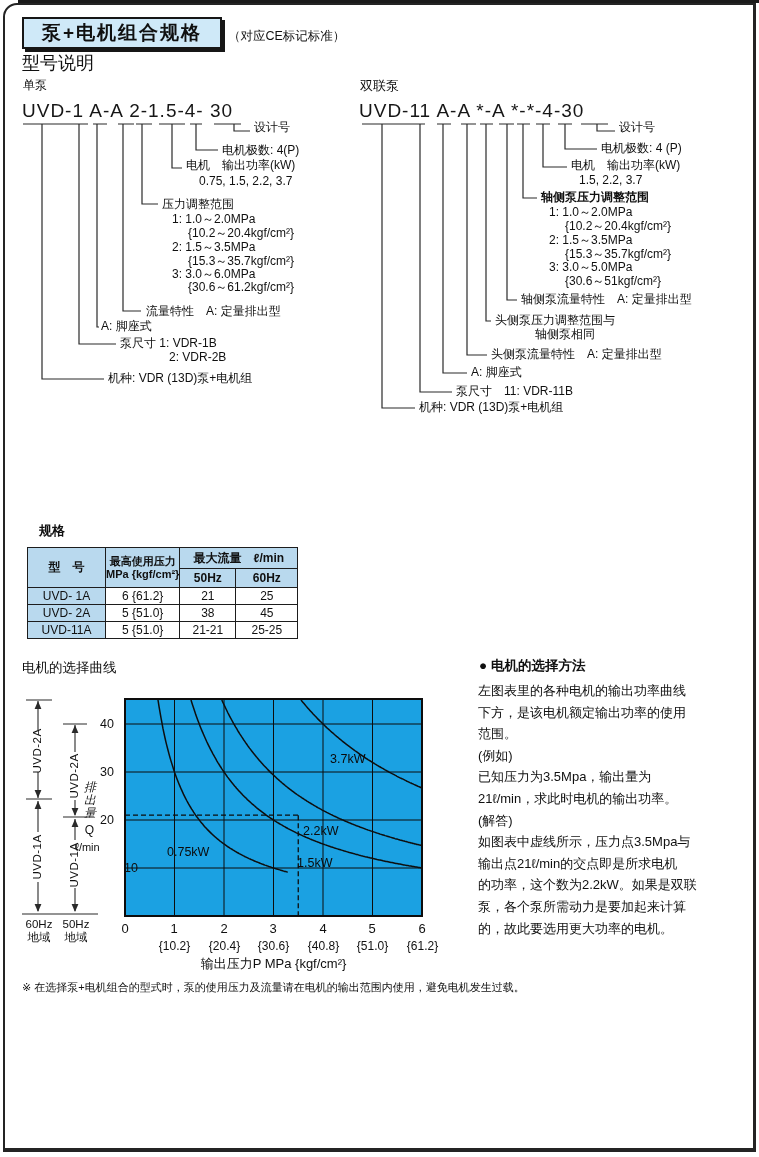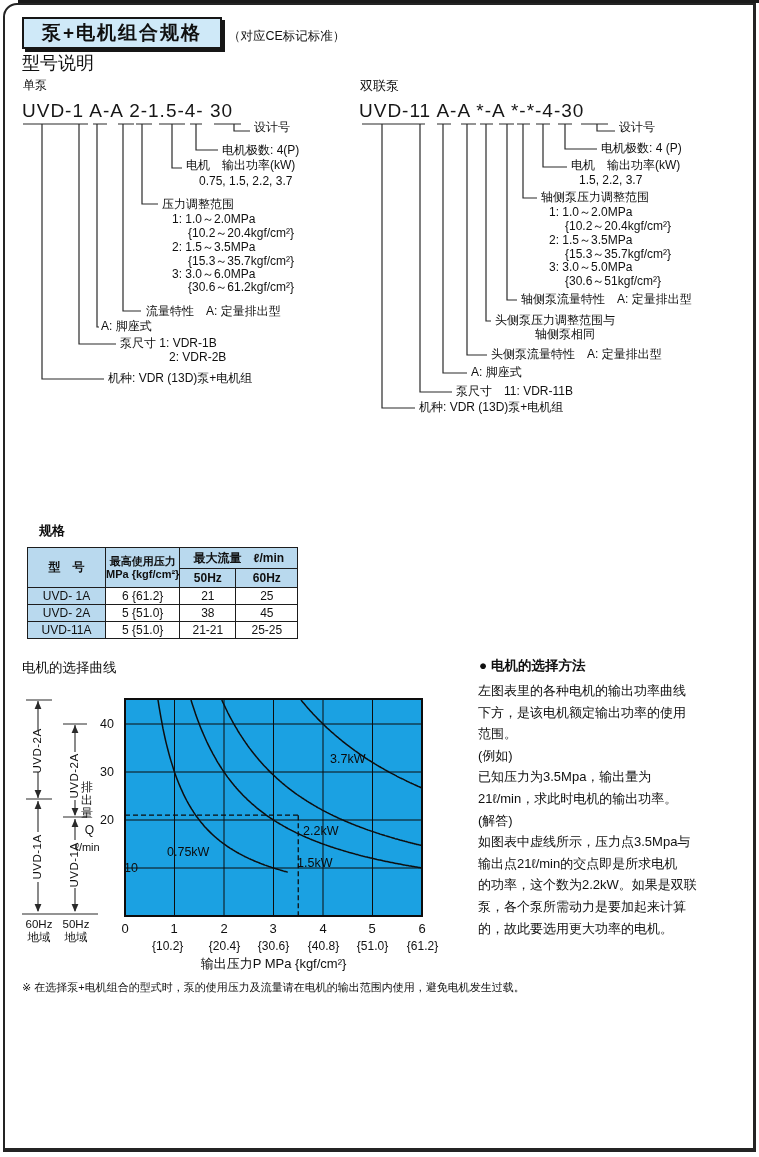--- a/index.html
+++ b/index.html
@@ -5,21 +5,21 @@
   html,body{margin:0;padding:0;background:#fff;}
   body{position:relative;width:759px;height:1157px;font-family:"Liberation Sans","DejaVu Sans",sans-serif;color:#101010;overflow:hidden;}
   .frame{position:absolute;left:3px;top:3px;width:748px;height:1143px;border:2px solid #242424;border-bottom-width:4px;border-right-width:3px;border-radius:14px 0 0 0;background:#fff;}
   .topstrip{position:absolute;left:18px;top:0;right:0;height:3px;background:#1a1a1a;}
   .t{position:absolute;font-size:12px;line-height:1.15;color:#101010;white-space:nowrap;}
   .b{font-weight:bold;}
   .code{font-size:19px;letter-spacing:1px;font-weight:500;color:#161616;}
   .titlebox{position:absolute;left:22px;top:17px;width:196px;height:28px;background:#cfe9f8;border:2px solid #161616;box-shadow:3px 3px 0 0 #161616;display:flex;align-items:center;justify-content:center;font-size:19px;font-weight:bold;letter-spacing:2px;}
   .prelines{white-space:pre-line;}
   .rot{position:absolute;transform:translate(-50%,-50%) rotate(-90deg);font-size:11.5px;white-space:nowrap;letter-spacing:0.5px;}
-  .vstack{position:absolute;width:15px;word-break:break-all;white-space:normal;line-height:13px;font-size:12px;text-align:left;}
+  .vstack{position:absolute;width:15px;word-break:break-all;white-space:normal;line-height:13px;font-size:12px;text-align:right;font-style:italic;}
   svg.linework{position:absolute;left:0;top:0;z-index:0;}
   .t,.titlebox,table.spec{z-index:2;}
   table.spec{position:absolute;left:27px;top:547px;border-collapse:collapse;table-layout:fixed;font-size:12px;}
   table.spec td,table.spec th{border:1.4px solid #1d1d1d;text-align:center;vertical-align:middle;padding:0;white-space:pre;font-weight:500;}
   table.spec .hd{background:#b9d9ee;font-weight:600;}
   table.spec .mod{background:#b9d9ee;}
   .chart-label{position:absolute;font-size:12.5px;color:#0b0b0b;white-space:nowrap;}
 </style>
 </head>
 <body>
@@ -109,21 +109,21 @@
 <div class="t" style="left:120px;top:337px;">泵尺寸 1: VDR-1B</div>
 <div class="t" style="left:169px;top:351px;">2: VDR-2B</div>
 <div class="t" style="left:108px;top:372px;">机种: VDR (13D)泵+电机组</div>
 
 <div class="t" style="left:360px;top:79px;font-size:13px;">双联泵</div>
 <div class="t code" style="left:359px;top:100px;">UVD-11 A-A *-A *-*-4-30</div>
 <div class="t" style="left:619px;top:121px;">设计号</div>
 <div class="t" style="left:601px;top:142px;">电机极数: 4 (P)</div>
 <div class="t" style="left:571px;top:159px;">电机　输出功率(kW)</div>
 <div class="t" style="left:579px;top:174px;">1.5, 2.2, 3.7</div>
-<div class="t" style="left:541px;top:191px;">轴侧泵压力调整范围</div>
+<div class="t" style="left:541px;top:191px;font-weight:bold;">轴侧泵压力调整范围</div>
 <div class="t" style="left:549px;top:206px;">1: 1.0～2.0MPa</div>
 <div class="t" style="left:565px;top:220px;">{10.2～20.4kgf/cm²}</div>
 <div class="t" style="left:549px;top:234px;">2: 1.5～3.5MPa</div>
 <div class="t" style="left:565px;top:248px;">{15.3～35.7kgf/cm²}</div>
 <div class="t" style="left:549px;top:261px;">3: 3.0～5.0MPa</div>
 <div class="t" style="left:565px;top:275px;">{30.6～51kgf/cm²}</div>
 <div class="t" style="left:521px;top:293px;">轴侧泵流量特性　A: 定量排出型</div>
 <div class="t" style="left:495px;top:314px;">头侧泵压力调整范围与</div>
 <div class="t" style="left:535px;top:328px;">轴侧泵相同</div>
 <div class="t" style="left:491px;top:348px;">头侧泵流量特性　A: 定量排出型</div>
@@ -179,21 +179,21 @@
 <div class="vstack" style="left:81px;top:781px;">排出量</div>
 <div class="t" style="left:82px;top:824px;width:15px;text-align:center;">Q</div>
 <div class="t" style="left:72px;top:841px;width:31px;text-align:center;font-size:11px;">ℓ/min</div>
 <div class="t" style="left:115px;top:922px;width:20px;text-align:center;font-size:13px;">0</div>
 <div class="t" style="left:164px;top:922px;width:20px;text-align:center;font-size:13px;">1</div>
 <div class="t" style="left:214px;top:922px;width:20px;text-align:center;font-size:13px;">2</div>
 <div class="t" style="left:263px;top:922px;width:20px;text-align:center;font-size:13px;">3</div>
 <div class="t" style="left:313px;top:922px;width:20px;text-align:center;font-size:13px;">4</div>
 <div class="t" style="left:362px;top:922px;width:20px;text-align:center;font-size:13px;">5</div>
 <div class="t" style="left:412px;top:922px;width:20px;text-align:center;font-size:13px;">6</div>
-<div class="t" style="left:152px;top:940px;width:45px;text-align:left;">{10.2}</div>
+<div class="t" style="left:152px;top:940px;width:45px;text-align:center;">{10.2}</div>
 <div class="t" style="left:202px;top:940px;width:45px;text-align:center;">{20.4}</div>
 <div class="t" style="left:251px;top:940px;width:45px;text-align:center;">{30.6}</div>
 <div class="t" style="left:301px;top:940px;width:45px;text-align:center;">{40.8}</div>
 <div class="t" style="left:350px;top:940px;width:45px;text-align:center;">{51.0}</div>
 <div class="t" style="left:400px;top:940px;width:45px;text-align:center;">{61.2}</div>
 <div class="t" style="left:158px;top:957px;width:231px;text-align:center;font-size:13px;">输出压力P MPa {kgf/cm²}</div>
 <div class="chart-label" style="left:167px;top:845px;">0.75kW</div>
 <div class="chart-label" style="left:297px;top:856px;">1.5kW</div>
 <div class="chart-label" style="left:303px;top:824px;">2.2kW</div>
 <div class="chart-label" style="left:330px;top:752px;">3.7kW</div>

